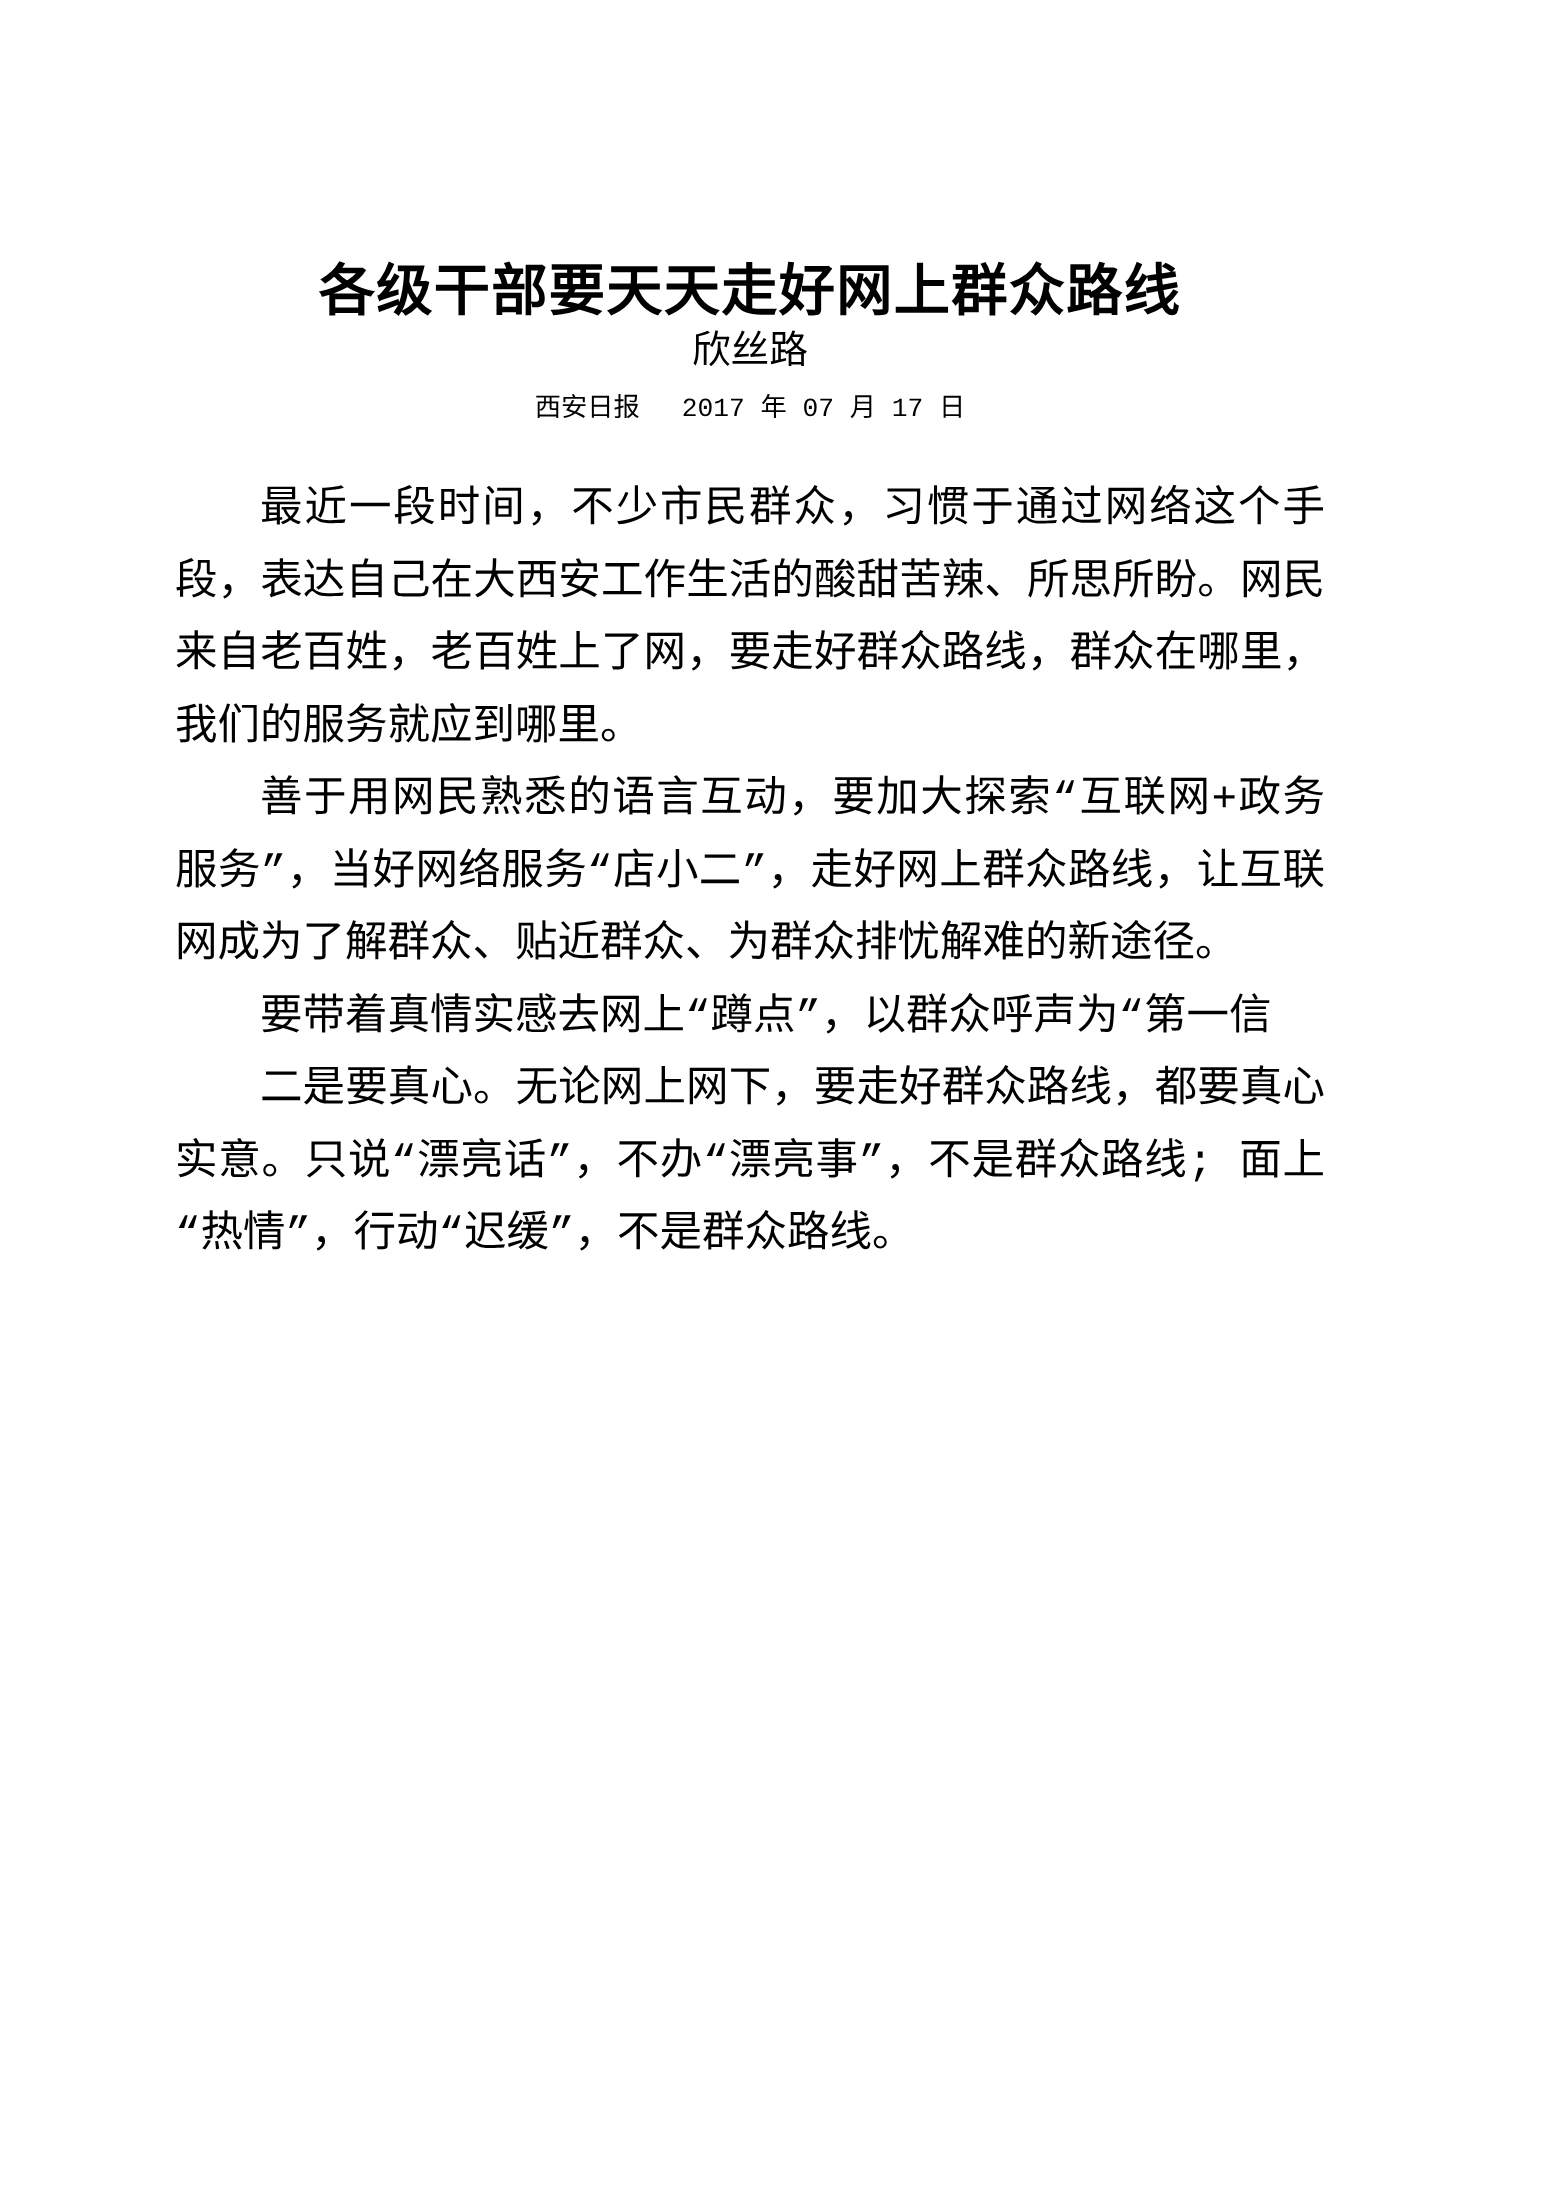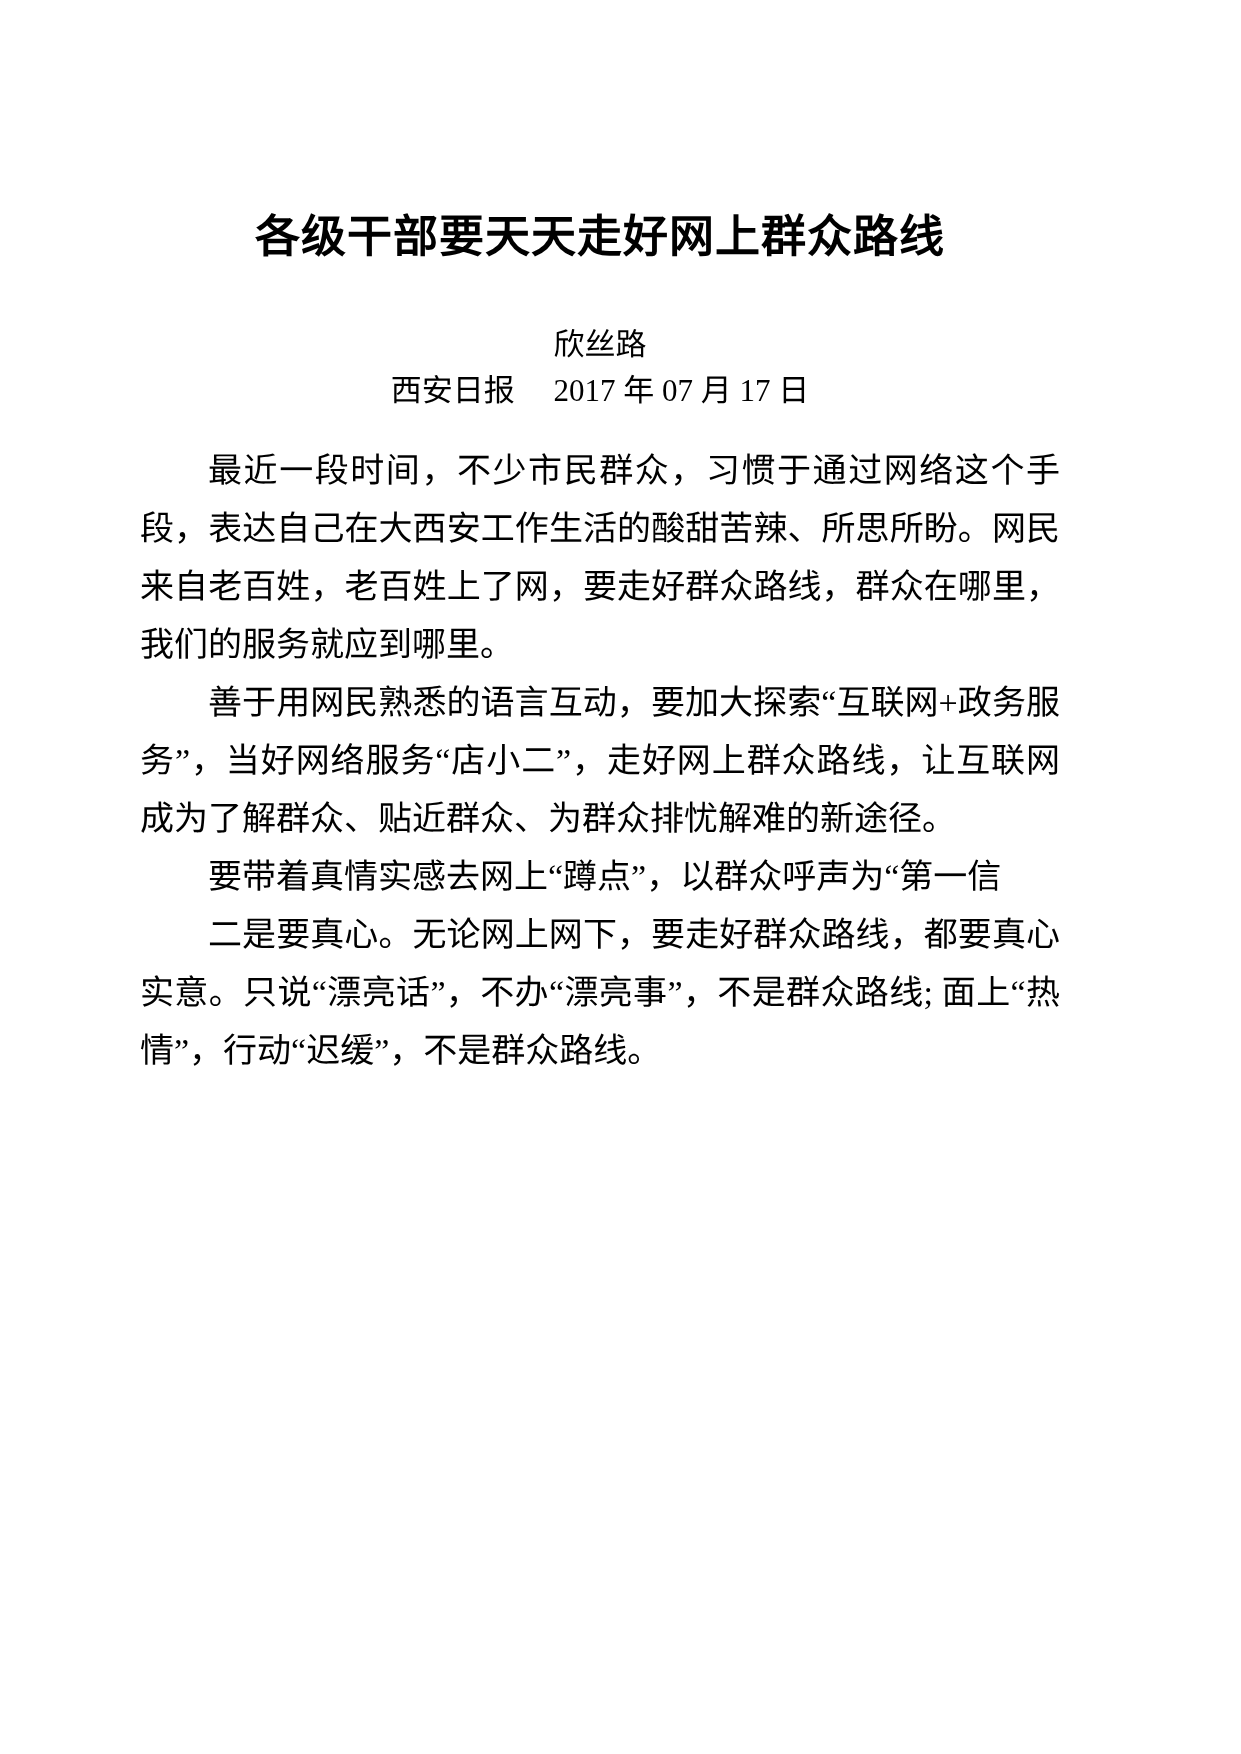--- a/index.html
+++ b/index.html
@@ -13,39 +13,39 @@
     overflow: hidden;
     font-family: "Liberation Serif", "DejaVu Serif", serif;
     color: #000000;
   }
   .page {
     box-sizing: border-box;
     width: 1199px;
     height: 1754px;
     padding: 212px 139px 16px 140px;
     background: #ffffff;
+    font-family: Liberation Mono, monospace;
   }
   .doc-title {
     margin: 0;
     font-size: 45px;
     line-height: 50px;
     font-weight: bold;
     text-align: center;
     letter-spacing: 1px;
     white-space: nowrap;
   }
   .byline {
-    margin-top: 62px;
     font-size: 31px;
     line-height: 42px;
     text-align: center;
   }
   .dateline {
     margin-top: 4px;
-    font-size: 31px;
+    font-size: 21px;
     line-height: 42px;
     text-align: center;
   }
   .body-text {
     margin-top: 30px;
   }
   .body-text p {
     margin: 0;
     font-size: 34px;
     line-height: 58px;

